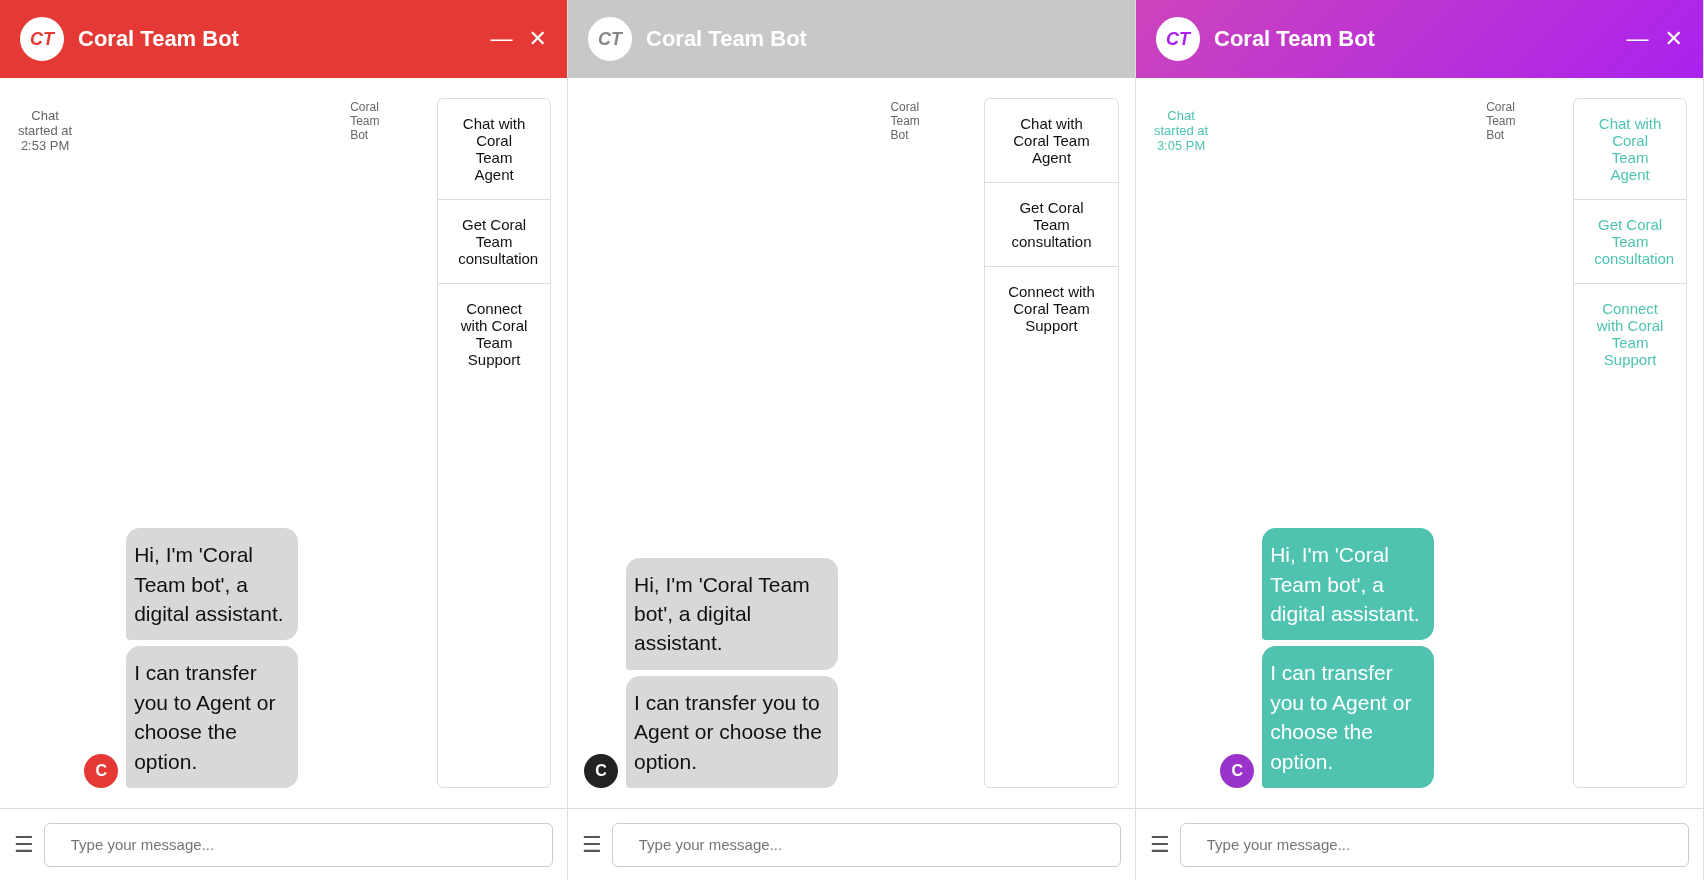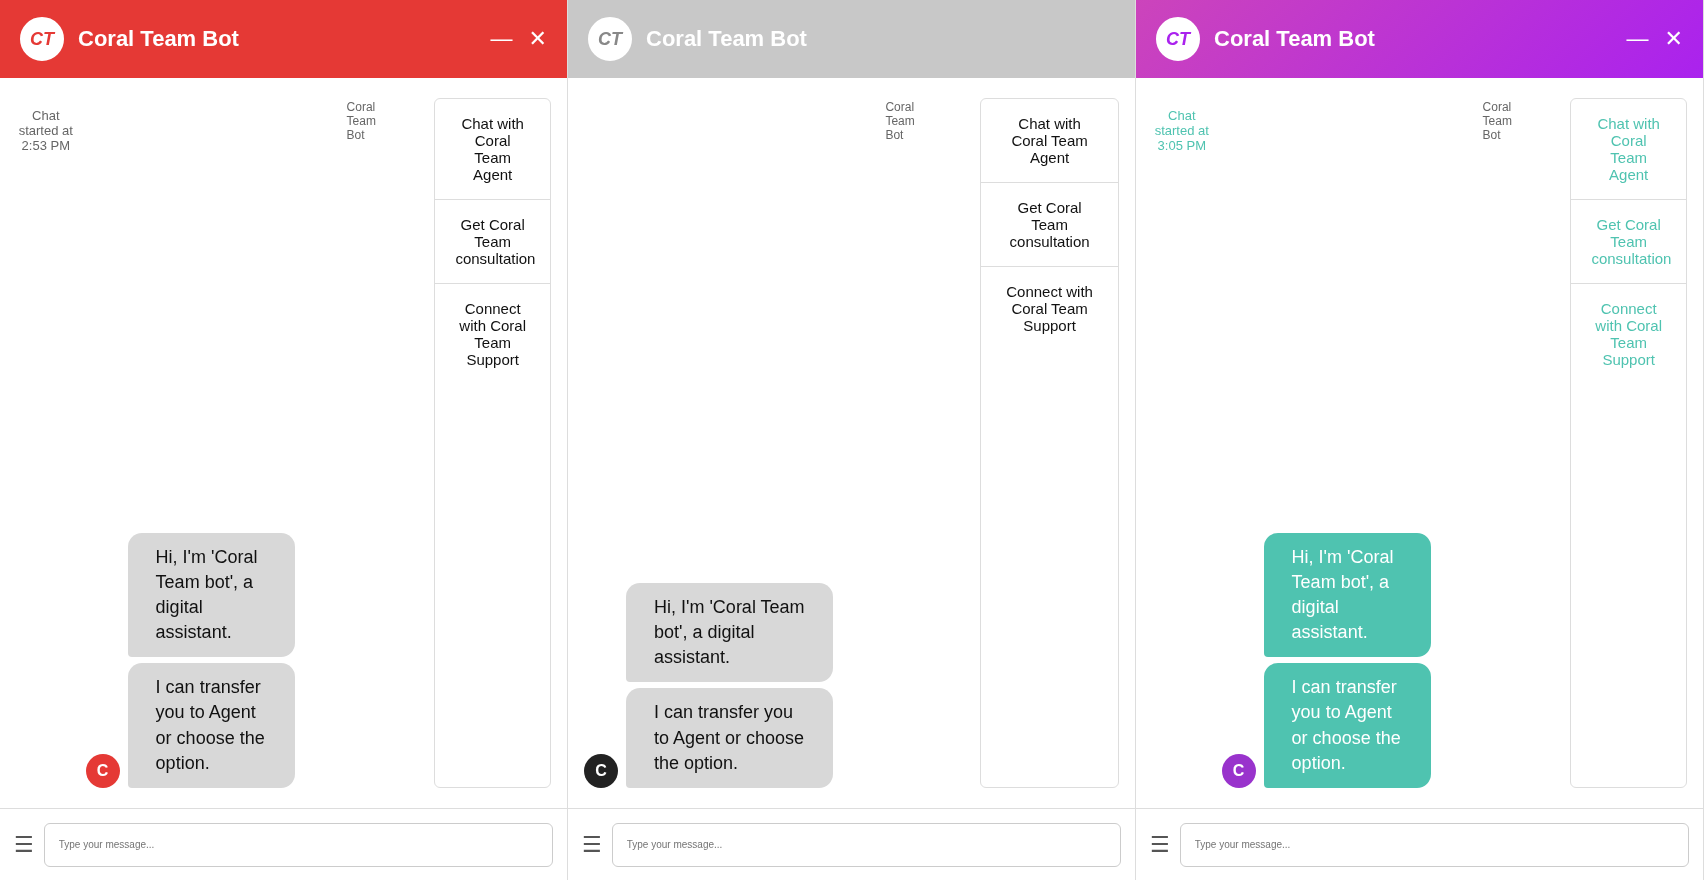--- a/index.html
+++ b/index.html
@@ -121,22 +121,22 @@
 
     .messages-col {
       display: flex;
       flex-direction: column;
       gap: 6px;
       max-width: 85%;
     }
 
     .bubble {
       border-radius: 14px;
-      padding: 12px 28px;
-      font-size: 18px;
+      padding: 12px 8px;
+      font-size: 21px;
       line-height: 1.4;
     }
     .bubble.gray-bubble {
       background: #d8d8d8;
       color: #111;
       border-bottom-left-radius: 4px;
     }
     .bubble.teal-bubble {
       background: #4fc3b0;
       color: #fff;
@@ -187,22 +187,22 @@
       font-size: 22px;
       color: #555;
       cursor: pointer;
       flex-shrink: 0;
     }
 
     .message-input {
       flex: 1;
       border: 1.5px solid #ccc;
       border-radius: 6px;
-      padding: 10px 14px;
-      font-size: 10px;
+      padding: 10px 26px;
+      font-size: 15px;
       color: #333;
       outline: none;
       height: 44px;
     }
 
     
     .ct-logo {
       font-style: italic;
       font-weight: 900;
       font-size: 18px;

